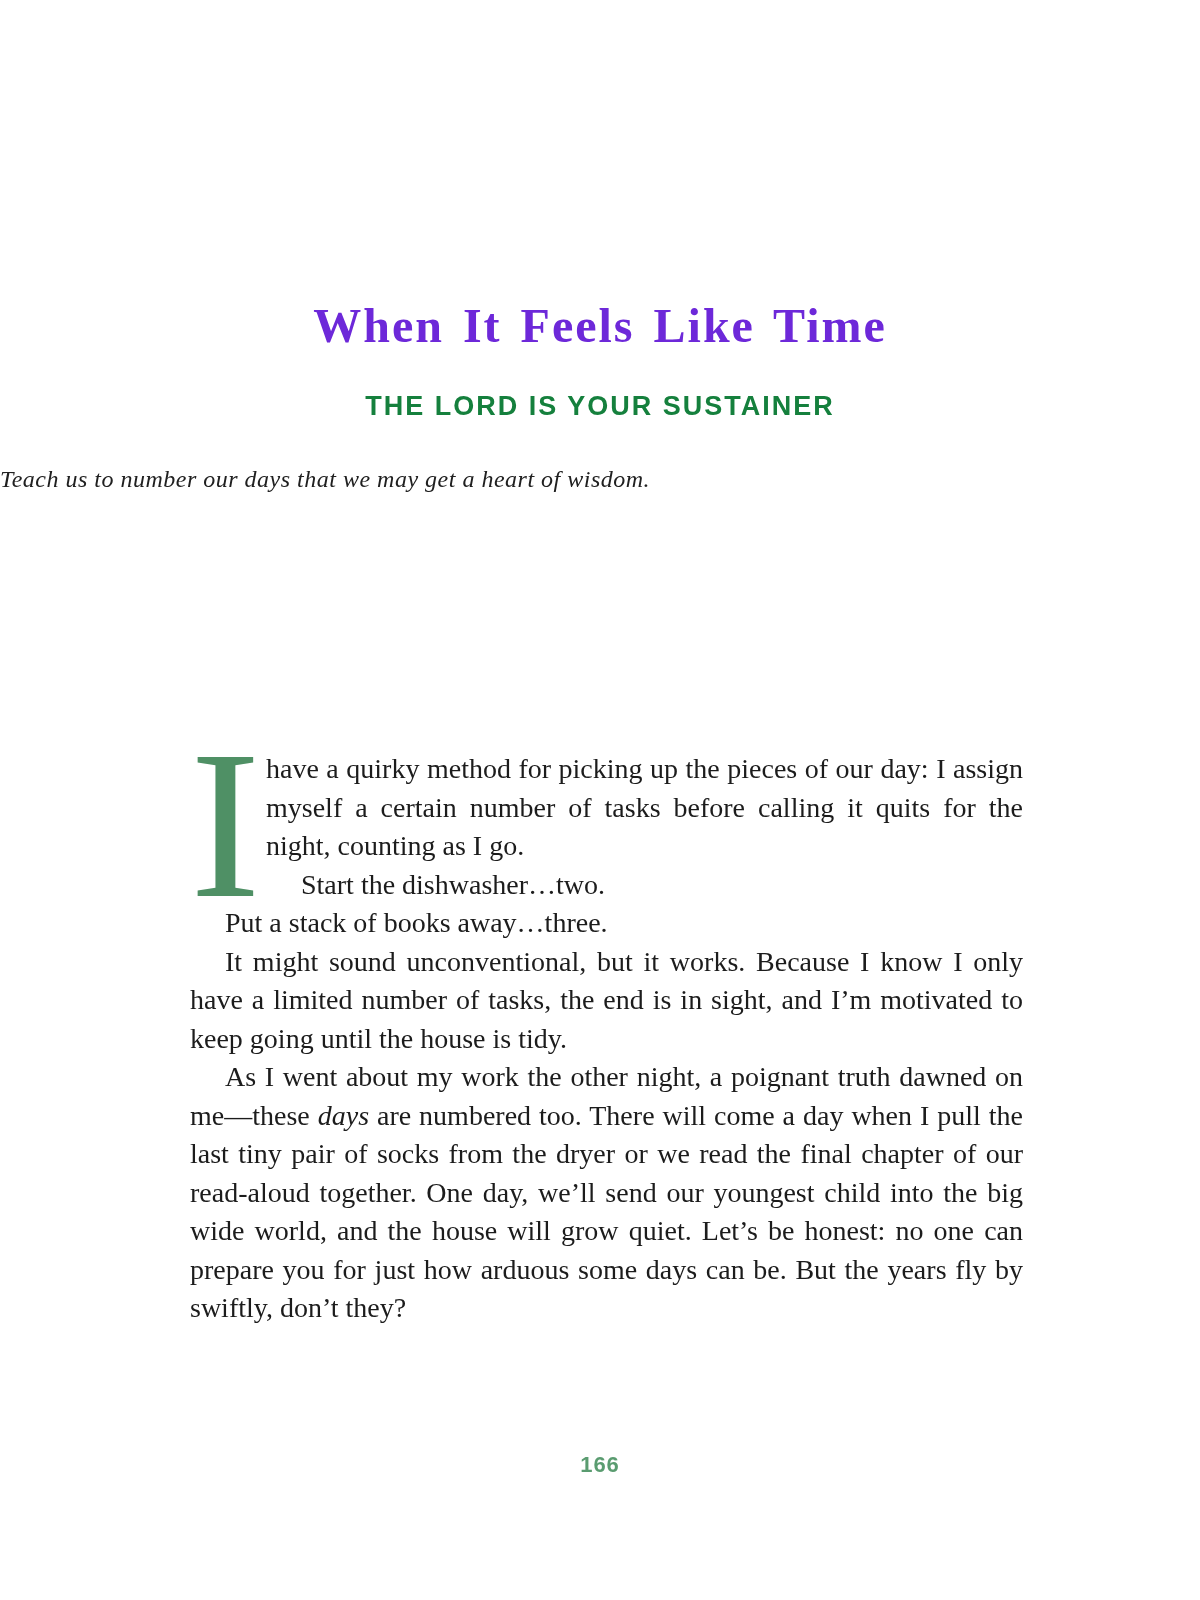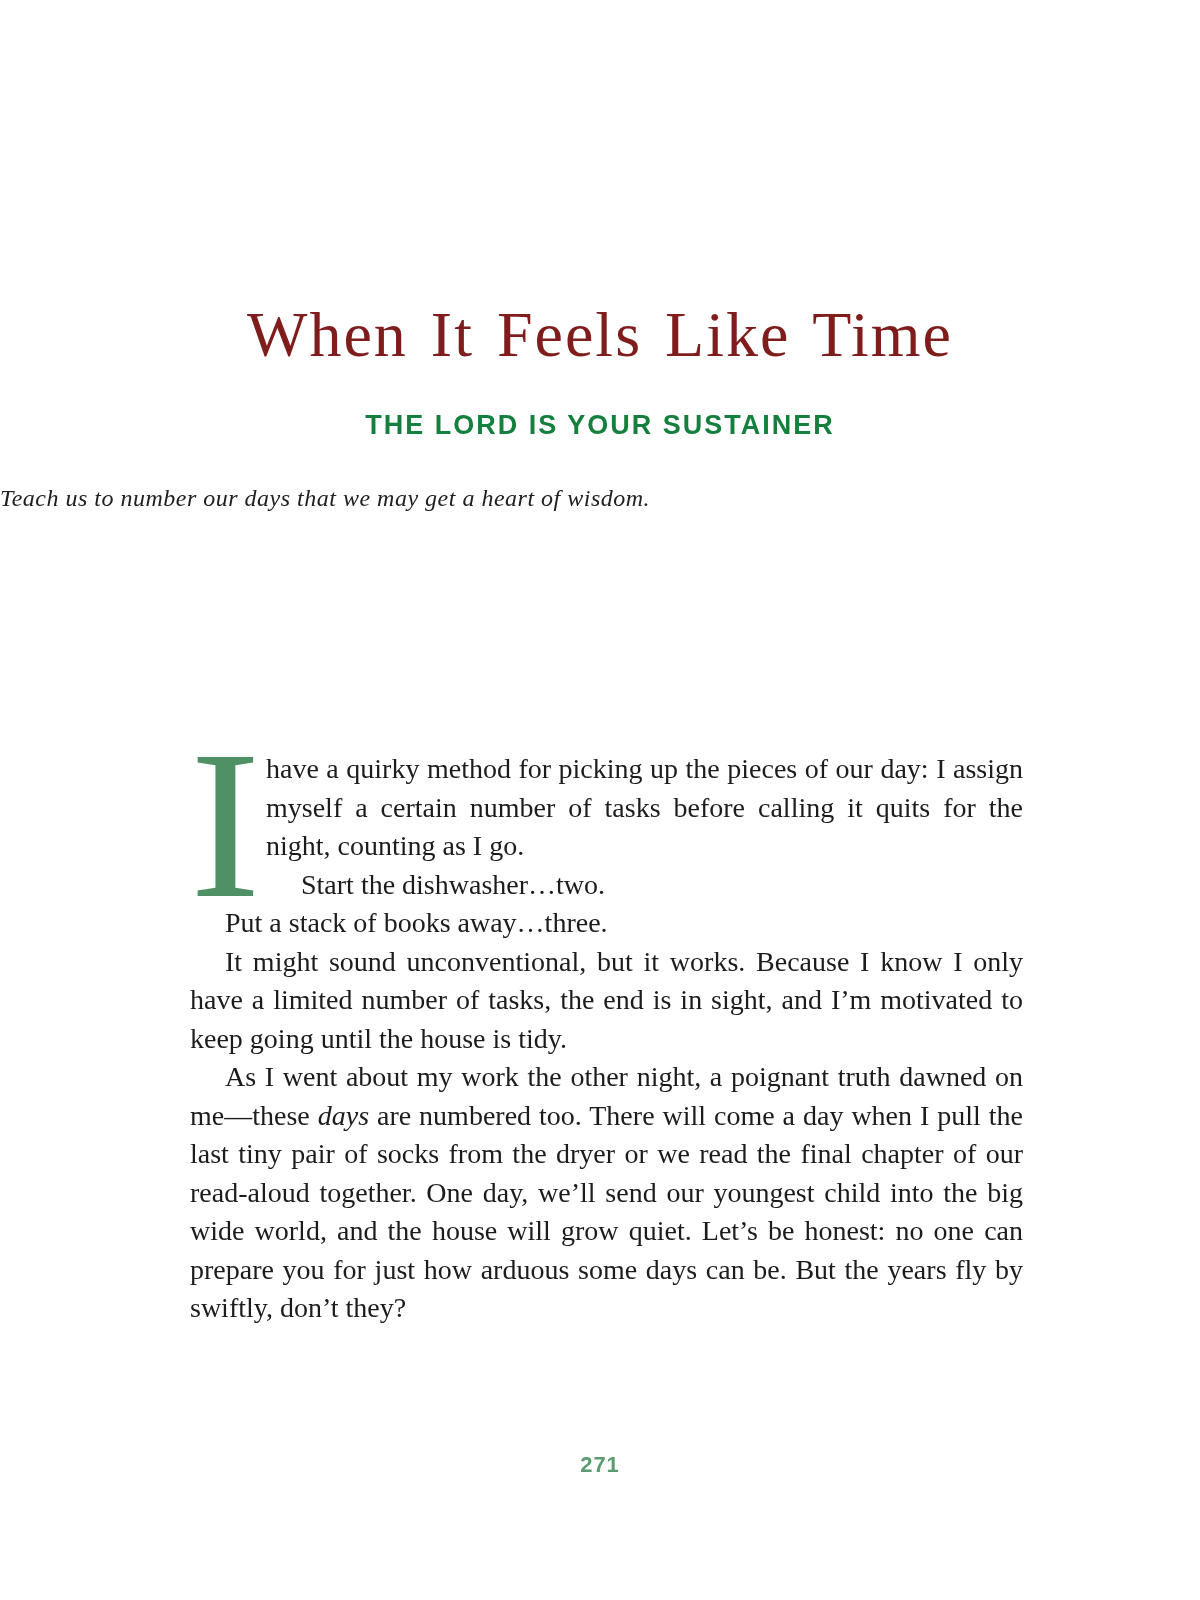--- a/index.html
+++ b/index.html
@@ -18,26 +18,26 @@
     position: relative;
     width: 1200px;
     height: 1600px;
     background: #ffffff;
   }
   .title {
     margin: 0;
     padding-top: 298px;
     text-align: center;
     font-family: "Liberation Serif", serif;
-    font-weight: 400;
-    font-size: 64px;
+    font-weight: 700;
+    font-size: 48px;
     line-height: 1.15;
     letter-spacing: 2px;
     word-spacing: 5px;
-    color: #7f1d1d;
+    color: #6d28d9;
   }
   .title-line { display: block; }
   .subtitle {
     margin-top: 38px;
     text-align: center;
     font-family: "Liberation Sans", sans-serif;
     font-weight: 700;
     font-size: 27px;
     letter-spacing: 2px;
     color: #15803d;
@@ -112,15 +112,15 @@
 
 
   <div class="body-text" id="body-text">
       <p class="para first"><span class="dropcap">I</span><span class="seg">have a quirky method for picking up the pieces of our day: I assign myself a certain number of tasks before calling it quits for the night, counting as I go.</span></p>
       <p class="para"><span class="seg">Start the dishwasher…two.</span></p>
       <p class="para"><span class="seg">Put a stack of books away…three.</span></p>
       <p class="para"><span class="seg">It might sound unconventional, but it works. Because I know I only have a limited number of tasks, the end is in sight, and I’m motivated to keep going until the house is tidy.</span></p>
       <p class="para"><span class="seg">As I went about my work the other night, a poignant truth dawned on me—these </span><span class="seg-italic">days</span><span class="seg"> are numbered too. There will come a day when I pull the last tiny pair of socks from the dryer or we read the final chapter of our read-aloud together. One day, we’ll send our youngest child into the big wide world, and the house will grow quiet. Let’s be honest: no one can prepare you for just how arduous some days can be. But the years fly by swiftly, don’t they?</span></p>
     </div>
 
-  <div class="page-number">271</div>
+  <div class="page-number">166</div>
 
 </div>
 
 </body></html>

